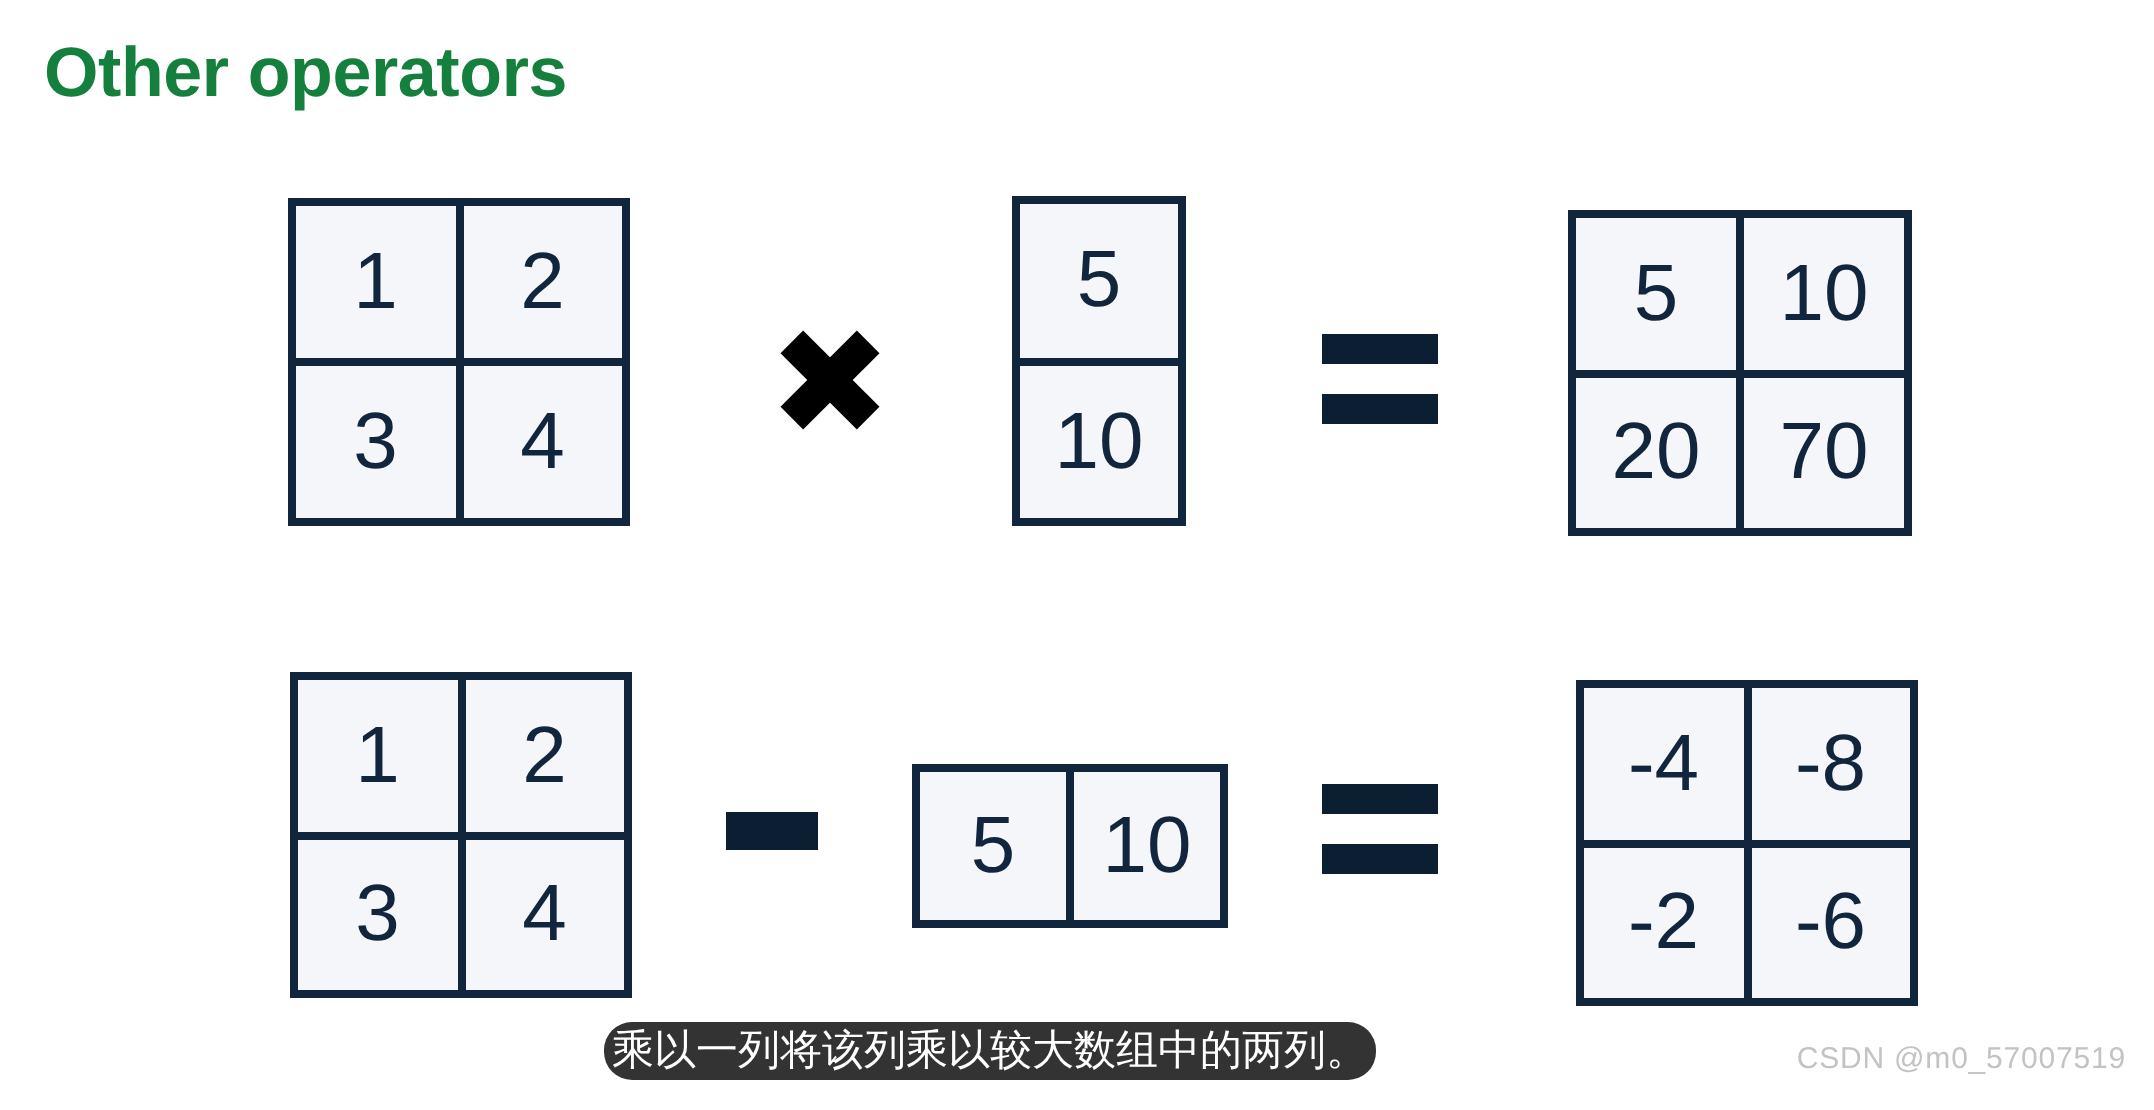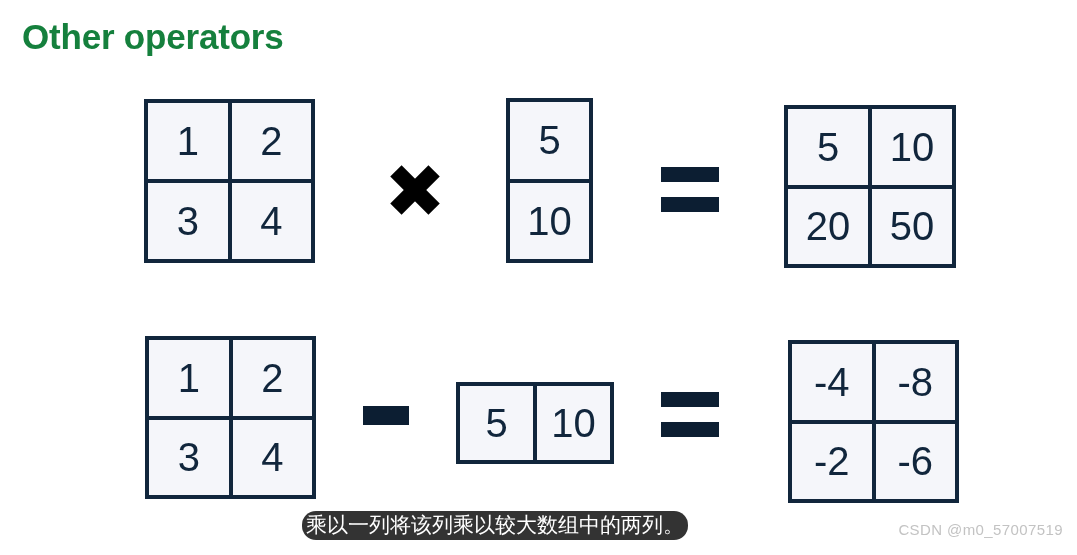--- a/index.html
+++ b/index.html
@@ -189,21 +189,21 @@
 
   <div class="op op-equals" id="op-equals-1">
     <span class="ebar top"></span>
     <span class="ebar bot"></span>
   </div>
 
   <div class="matrix" id="m-c1">
     <div class="cell">5</div>
     <div class="cell">10</div>
     <div class="cell">20</div>
-    <div class="cell">50</div>
+    <div class="cell">70</div>
   </div>
 
   <div class="matrix" id="m-a2">
     <div class="cell">1</div>
     <div class="cell">2</div>
     <div class="cell">3</div>
     <div class="cell">4</div>
   </div>
 
   <div class="op" id="op-minus"></div>

